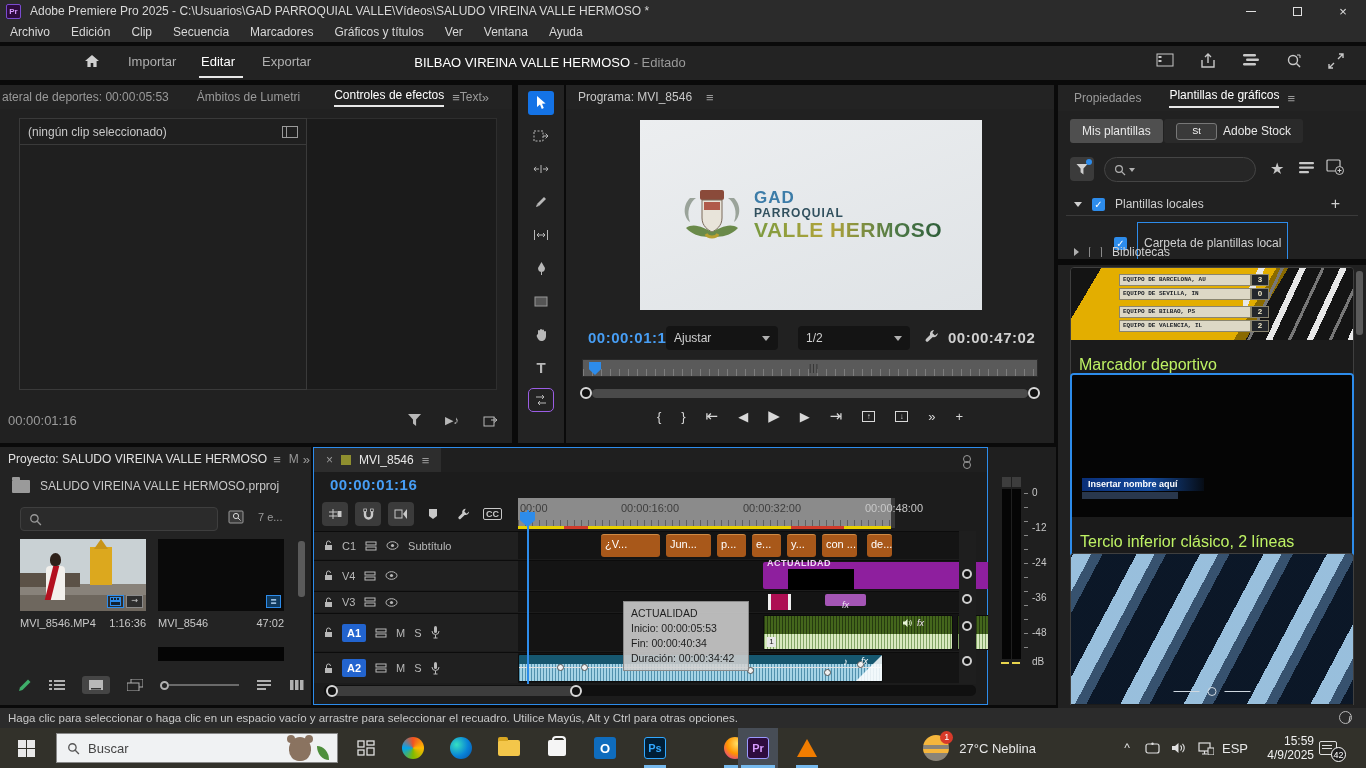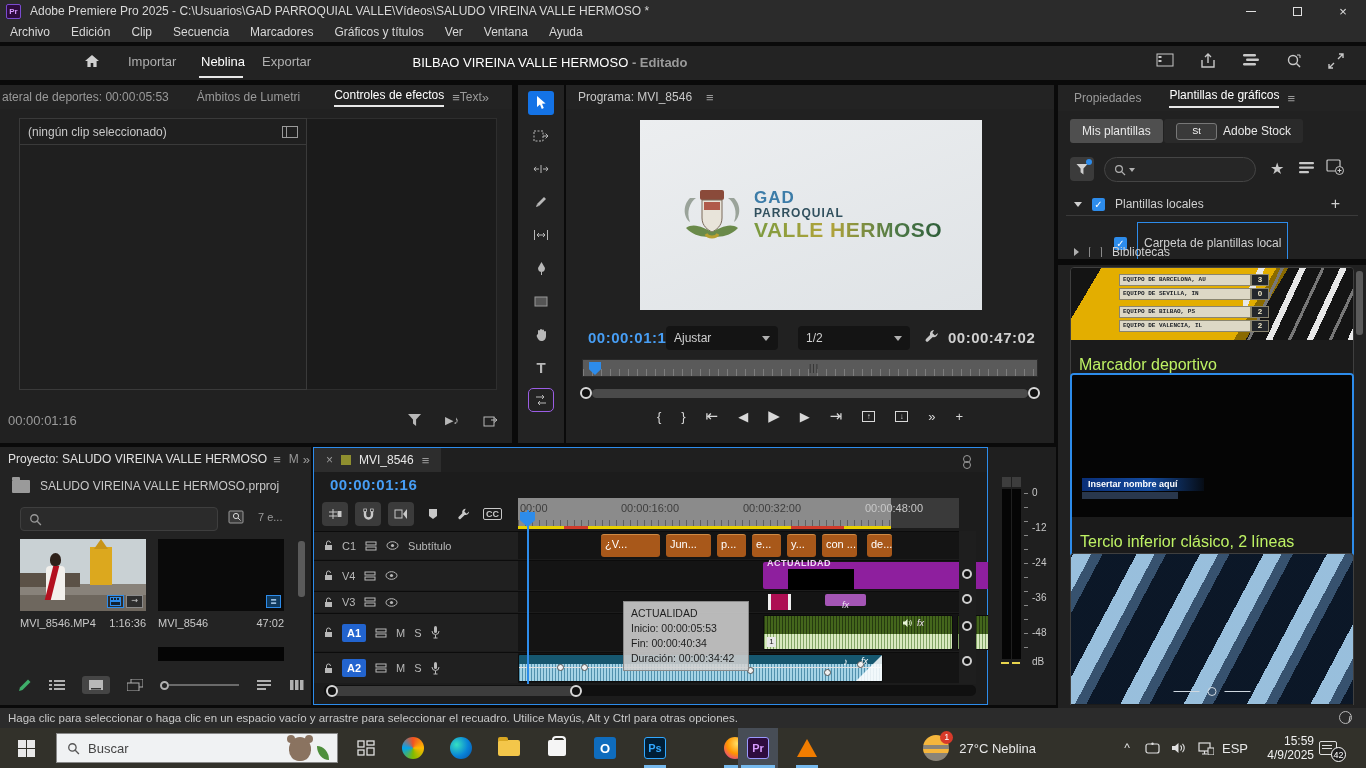--- a/index.html
+++ b/index.html
@@ -15,21 +15,21 @@
   .glyph-min { width:10px; height:1px; background:#e0e0e0; display:inline-block; }
   .glyph-max { width:9px; height:9px; border:1px solid #e0e0e0; display:inline-block; }
   .menubar { position:absolute; left:0; top:22px; width:1366px; height:22px; background:#2b2b2b; display:flex; align-items:center; gap:21px; padding-left:10px; border-bottom:2px solid #0a0a0a; }
   .menubar span { color:#d8d8d8; font-size:12px; white-space:nowrap; }
   .appheader { position:absolute; left:0; top:46px; width:1366px; height:34px; background:#232323; }
   .home-ic { position:absolute; left:84px; top:8px; color:#d0d0d0; }
   .ws-tab { position:absolute; top:8px; font-size:13px; color:#b0b0b0; }
   .ws-tab.active { color:#fff; }
   .ws-underline { position:absolute; left:199px; top:30px; width:44px; height:2px; background:#e8e8e8; }
   .proj-title { position:absolute; left:0; top:9px; width:1100px; text-align:center; font-size:13px; color:#fff; white-space:nowrap; }
-  .proj-title .dim { color:#9a9a9a;font-weight:bold; }
+  .proj-title .dim { color:#9a9a9a; }
   .hdr-icons { position:absolute; right:22px; top:7px; display:flex; gap:26px; color:#c8c8c8; }
 
   
   .panel { position:absolute; background:#232323; }
   .ptabs { position:absolute; left:0; top:0; right:0; height:24px; background:#232323; display:flex; align-items:center; }
   .menu-ic { color:#9a9a9a; font-size:13px; }
   .tc-blue { color:#479ef5; font-weight:bold; letter-spacing:.5px; }
 
   
   #fx-panel { left:0; top:85px; width:512px; height:358px; background:#212121; }
@@ -129,21 +129,21 @@
   
   #timeline { left:313px; top:447px; width:675px; height:258px; background:#1c1c1c; border:1px solid #2d8ceb; }
   .tl-tabbar { position:absolute; left:0; top:0; width:100%; height:24px; background:#1f1f1f; display:flex; align-items:center; }
   .tl-tab { height:24px; background:#2d2d2d; display:flex; align-items:center; gap:8px; padding:0 12px; }
   .seq-dot { width:10px; height:10px; background:#8f8f2f; }
   .tl-tc { position:absolute; left:16px; top:28px; font-size:15px; }
   .tl-toolbar { position:absolute; left:8px; top:54px; display:flex; gap:7px; align-items:center; color:#c8c8c8; }
   .tl-btn { width:26px; height:24px; background:#3b3b3b; border-radius:4px; display:flex; align-items:center; justify-content:center; }
   .tl-flat { width:24px; height:24px; display:flex; align-items:center; justify-content:center; }
   .cc-ic { border:1px solid #c8c8c8; border-radius:2px; font-size:9px; font-weight:bold; padding:0 2px; color:#c8c8c8; }
-  .ruler { position:absolute; left:204px; top:50px; width:441px; height:30px; background:#3a3a3a; }
+  .ruler { position:absolute; left:204px; top:50px; width:377px; height:30px; background:#3a3a3a; }
   .ruler-work { position:absolute; left:0; top:0; width:373px; height:30px; background:#8b8b8b;
      background-image:repeating-linear-gradient(90deg, #5f5f5f 0 1px, transparent 1px 7px); background-size:100% 8px; background-position:0 100%; background-repeat:no-repeat; }
   .ruler-lbl { position:absolute; top:4px; font-size:11px; color:#3d3d3d; white-space:nowrap; }
   .render-bar { position:absolute; left:204px; top:78px; width:373px; height:3px; background:#e8d000; }
   .render-red { position:absolute; top:0; height:3px; background:#d03a2a; }
   .playhead-line { position:absolute; left:213px; top:62px; width:2px; height:174px; background:#2d8ceb; z-index:5; }
   .playhead-cap { position:absolute; left:206px; top:64px; width:15px; height:15px; background:#2d8ceb; clip-path:polygon(0 0,100% 0,100% 55%,50% 100%,0 55%); z-index:6; }
   .trk { position:absolute; left:0; width:645px; border-top:1px solid #0c0c0c; }
   .trk-head { position:absolute; left:0; top:0; bottom:0; width:204px; background:#202020; display:flex; align-items:center; gap:9px; padding-left:10px; color:#b8b8b8; font-size:11px; }
   .trk-lane { position:absolute; left:204px; top:0; bottom:0; right:0; background:#141414; }
@@ -252,21 +252,21 @@
     <span>Ayuda</span>
   </div>
 
   <div class="appheader">
     <span class="home-ic">
       <svg width="16" height="14" viewBox="0 0 16 14">
           <path d="M8 1 L15 7 H12.6 V13 H9.3 V9 H6.7 V13 H3.4 V7 H1 Z" fill="currentColor"></path>
         </svg>
     </span>
     <span class="ws-tab" style="left:128px">Importar</span>
-    <span class="ws-tab active" style="left:201px">Neblina</span>
+    <span class="ws-tab active" style="left:201px">Editar</span>
     <span class="ws-tab" style="left:262px">Exportar</span>
     <div class="ws-underline"></div>
     <div class="proj-title">
       <span>BILBAO VIREINA VALLE HERMOSO</span>
       <span class="dim">- Editado</span>
     </div>
     <div class="hdr-icons">
       <span>
           <svg width="18" height="14" viewBox="0 0 18 14">
             <rect x="1" y="1" width="16" height="12" fill="none" stroke="currentColor"></rect>

